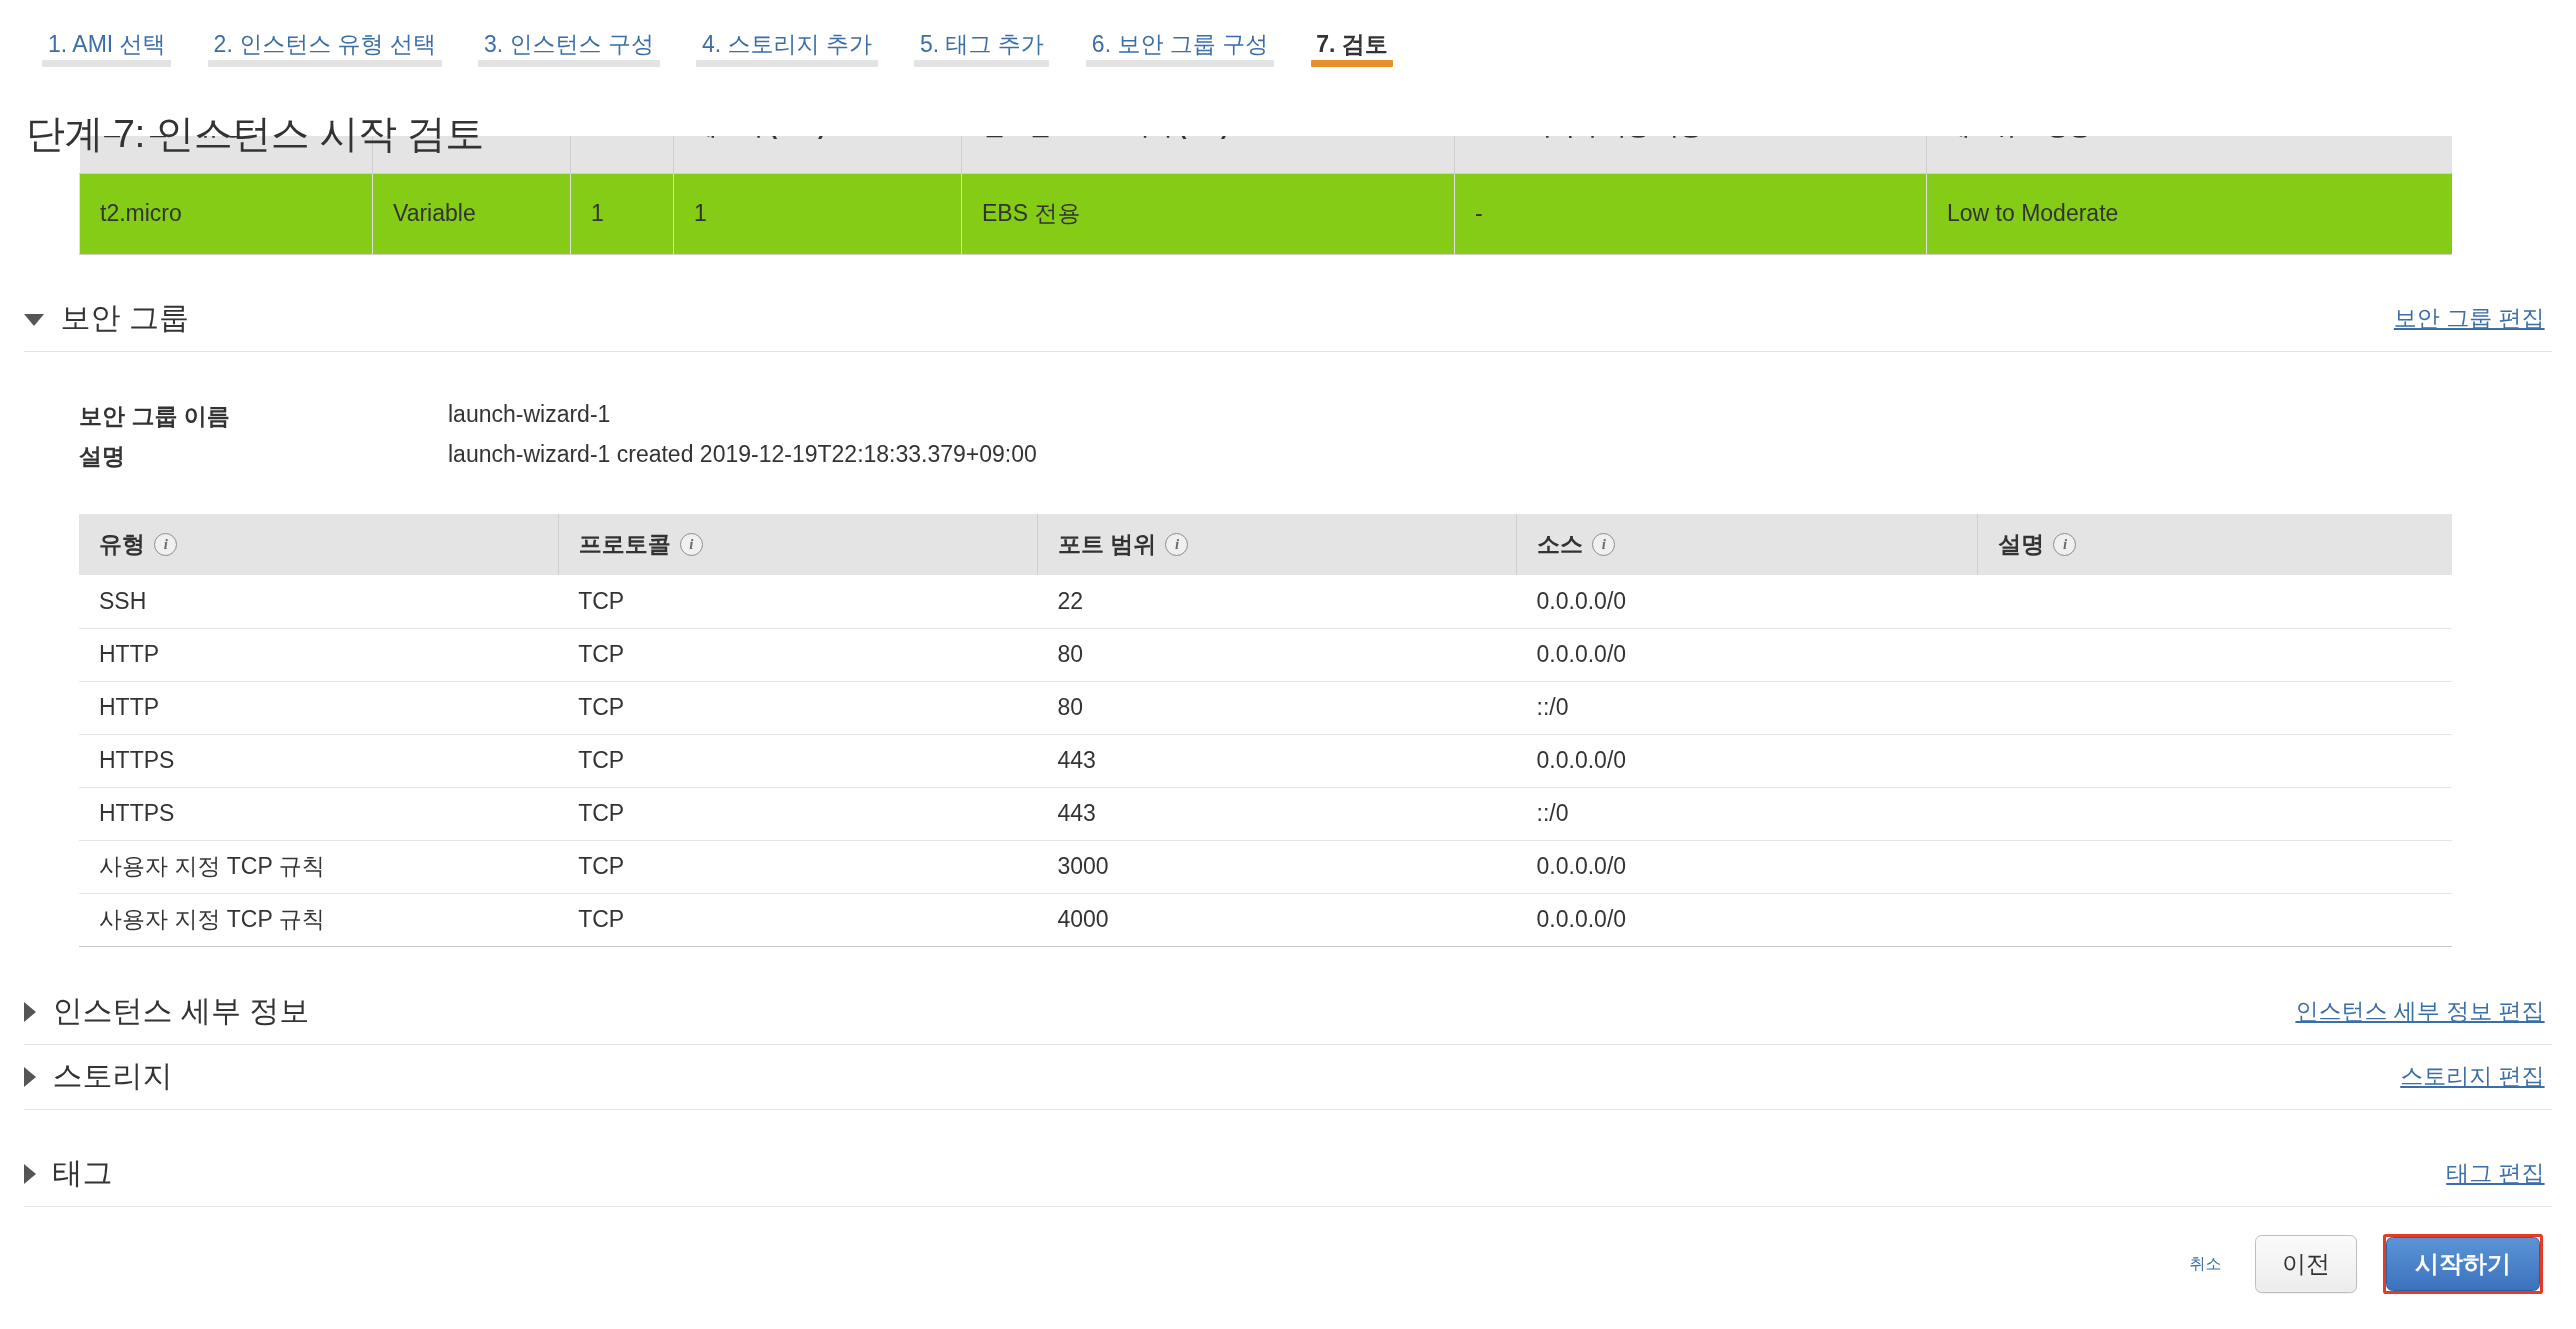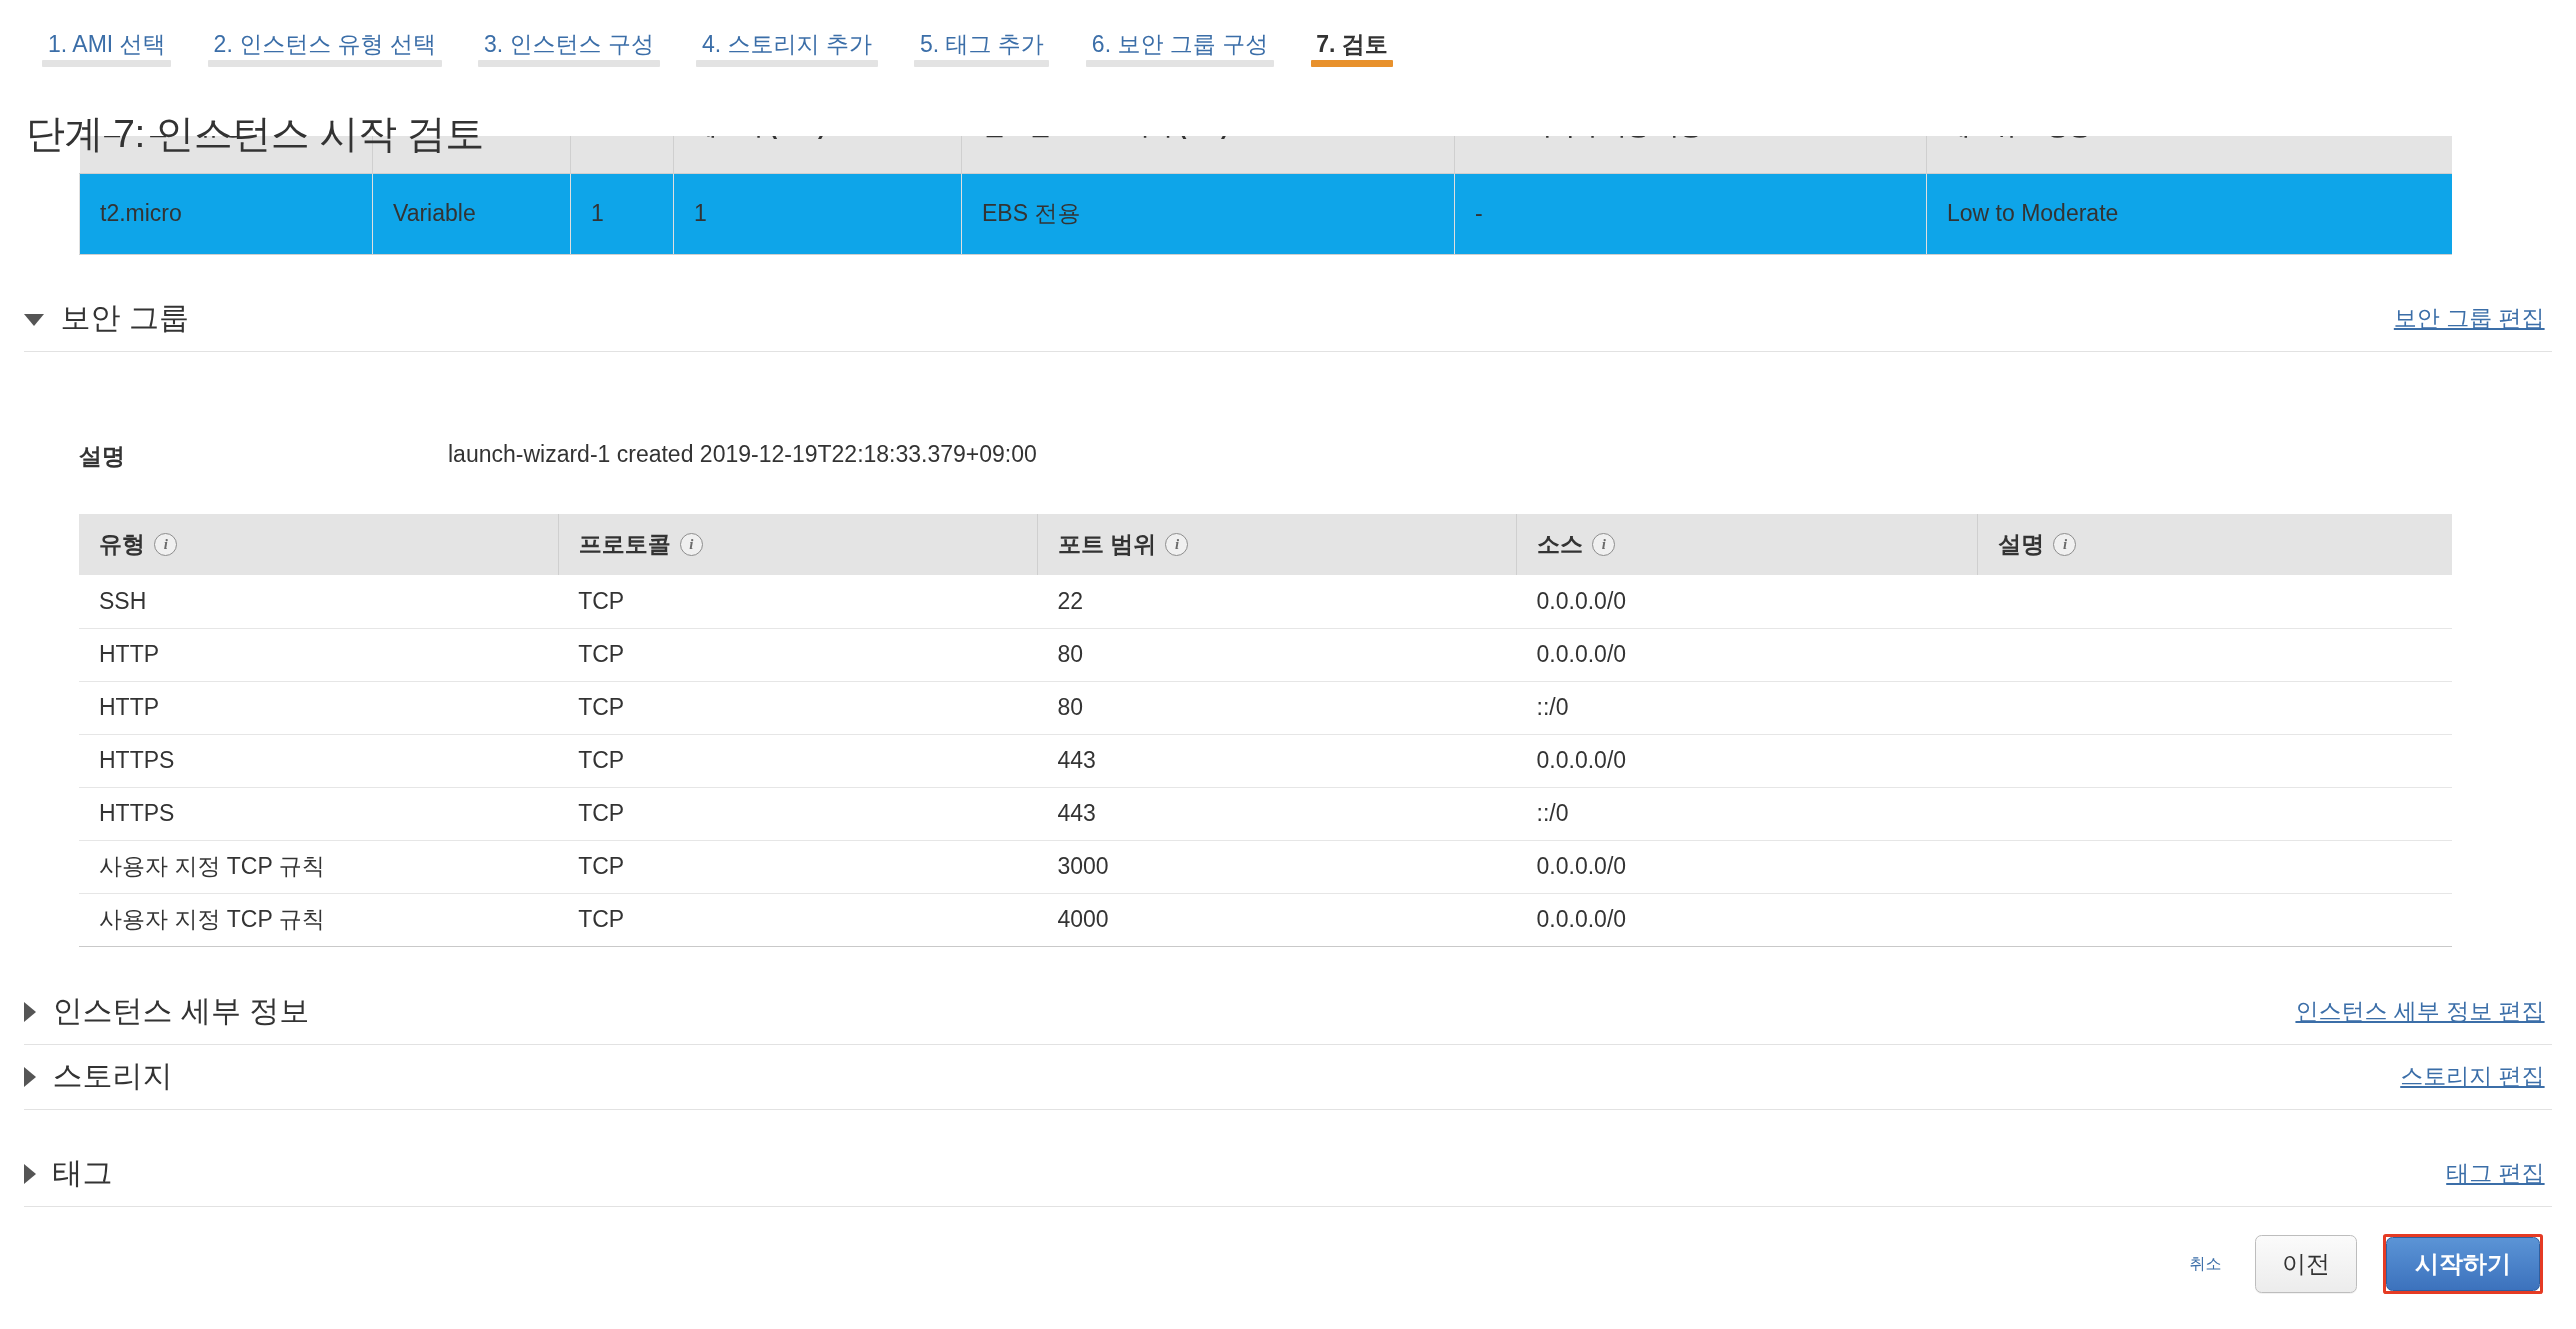--- a/index.html
+++ b/index.html
@@ -103,21 +103,21 @@
     vertical-align: top;
     line-height: 1.05;
   }
   .instance-table th:last-child { border-right: none; }
   .instance-table td {
     height: 81px;
     padding: 0 20px;
     border-right: 0.9px solid #dfdfdf;
     border-bottom: 0.9px solid #cfcfcf;
     vertical-align: middle;
-    background: #0ea5e9;
+    background: #84cc16;
   }
   .instance-table td:last-child { border-right: none; }
   .instance-table tbody tr { border-left: 0.9px solid #dfdfdf; }
 
   
   .section-head {
     position: absolute;
     left: 24px;
     width: 2528px;
     height: 66px;
@@ -322,20 +322,24 @@
   </div>
 
   <div class="section-head" style="top:286px;text-align:center;">
     <div class="section-head-left">
       <span class="tri tri-down"></span>
       <span class="section-title">보안 그룹</span>
     </div>
     <span class="edit-link">보안 그룹 편집</span>
   </div>
 
+  <div class="sg-detail" style="top:401px; height:31px; width:1844px;">
+    <span class="sg-label">보안 그룹 이름</span>
+    <span class="sg-value">launch-wizard-1</span>
+  </div>
   <div class="sg-detail" style="top:441px; height:31px; width:1844px;">
     <span class="sg-label">설명</span>
     <span class="sg-value">launch-wizard-1 created 2019-12-19T22:18:33.379+09:00</span>
   </div>
 
   <div class="rules-wrap">
     <table class="aws-table rules-table">
       <colgroup>
         <col style="width:479px">
           <col style="width:479px">

